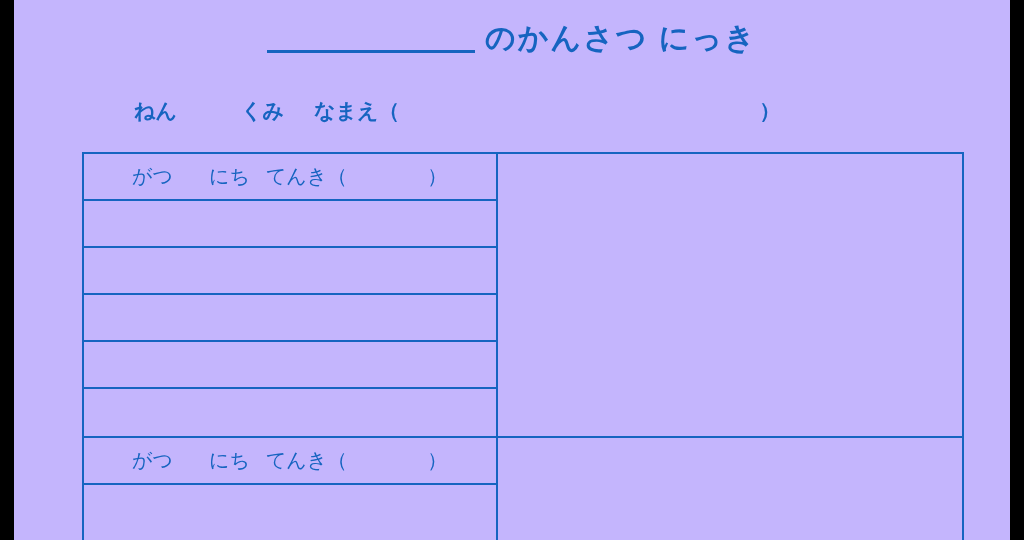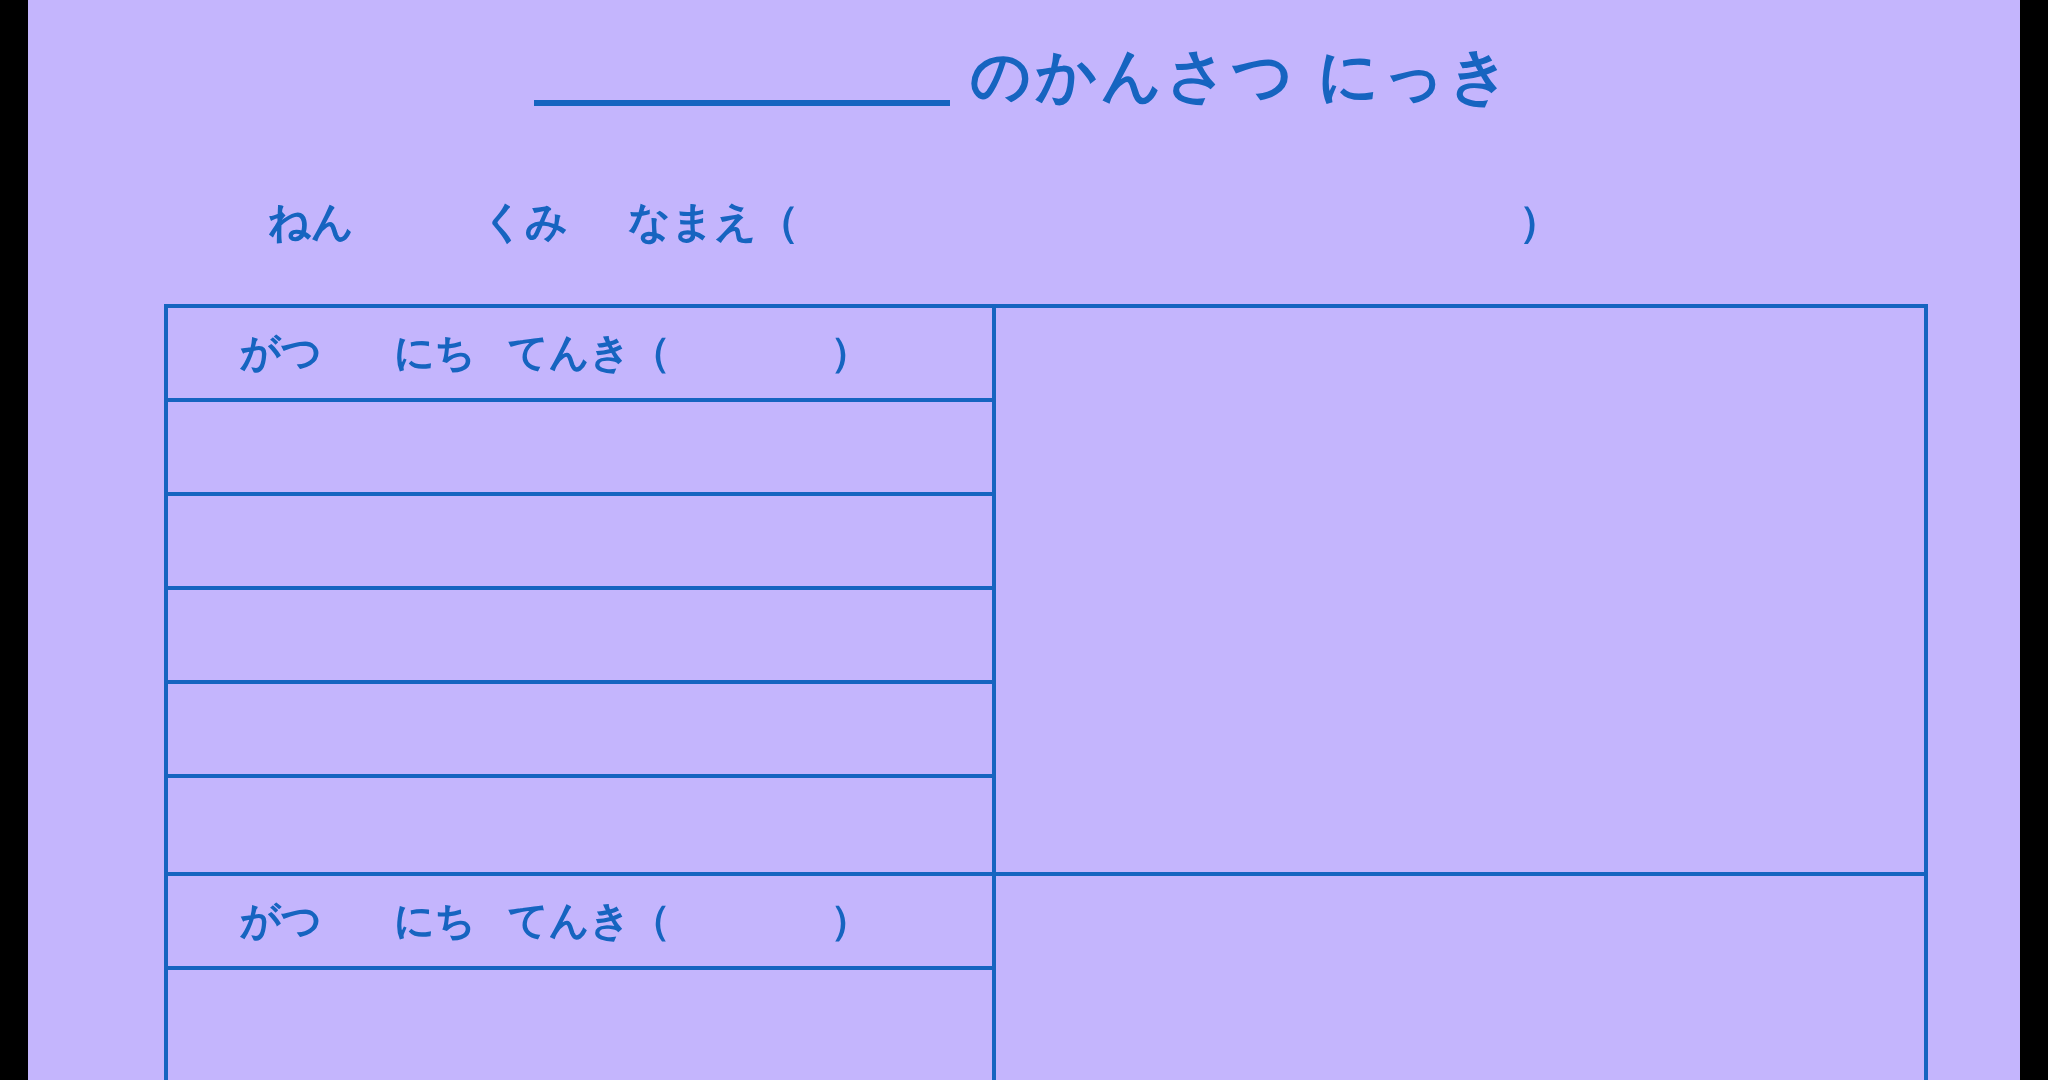--- a/index.html
+++ b/index.html
@@ -66,25 +66,25 @@
     }
     .entry-left {
       width: 414px;
       flex: 0 0 414px;
       border-right: 2px solid #1664c0;
     }
     .entry-head {
       height: 47px;
       display: flex;
       align-items: center;
-      padding-left: 36px;
+      padding-left: 48px;
       border-bottom: 2px solid #1664c0;
       color: #1664c0;
       font-size: 20px;
-      font-weight: 700;
+      font-weight: 400;
     }
     .entry-head .gap-month { width: 36px; display: inline-block; }
     .entry-head .gap-day { width: 16px; display: inline-block; }
     .entry-head .gap-weather { width: 80px; display: inline-block; }
     .entry-line {
       height: 47px;
       border-bottom: 2px solid #1664c0;
     }
     .entry-line:last-child {
       border-bottom: none;

